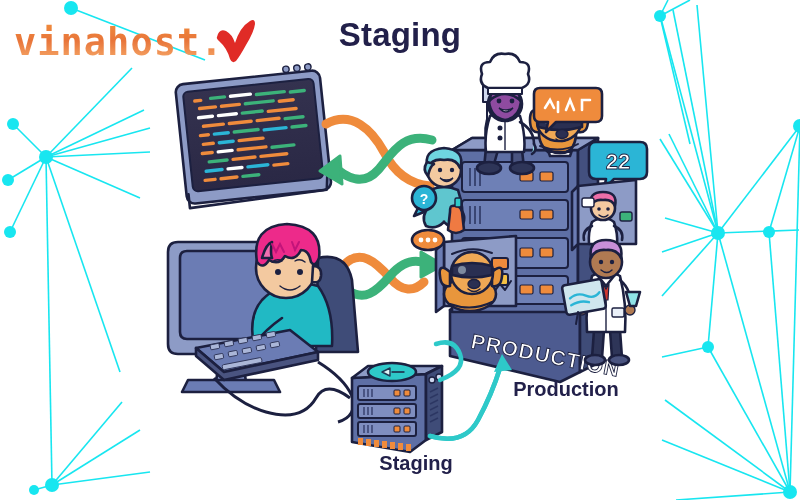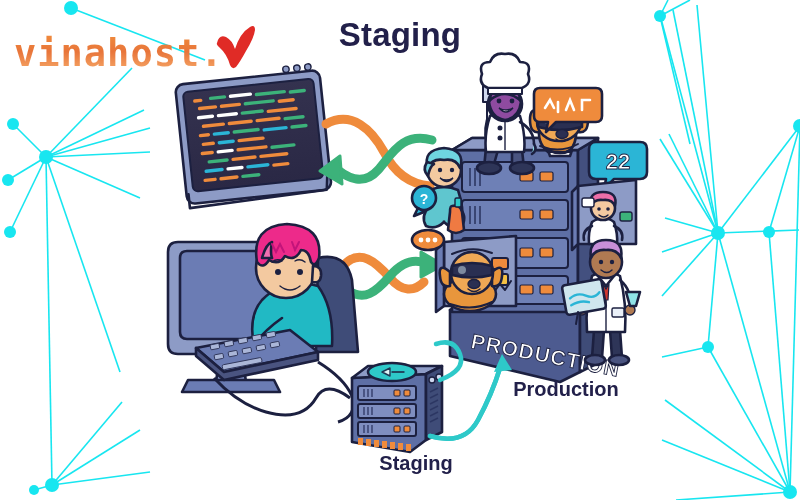--- a/index.html
+++ b/index.html
@@ -14,22 +14,22 @@
     width: 800px; height: 500px;
     background: #ffffff;
     overflow: hidden;
   }
   .layer { position: absolute; inset: 0; }
   #netbg { z-index: 1; }
   #illus { z-index: 2; }
 
   
   #logo {
-    position: absolute; left: 14px; top: 24px;
-    display: flex; align-items: flex-end; z-index: 4;
+    position: absolute; left: 14px; top: 18px;
+    display: flex; align-items: center; z-index: 4;
     line-height: 1;
   }
   #logo-text {
     font-family: "DejaVu Sans Mono", monospace;
     font-weight: bold;
     font-size: 37px;
     letter-spacing: 1px;
     background: linear-gradient(180deg, #f08a3c 0%, #e8753a 45%, #f6a96a 100%);
     -webkit-background-clip: text;
     background-clip: text;

